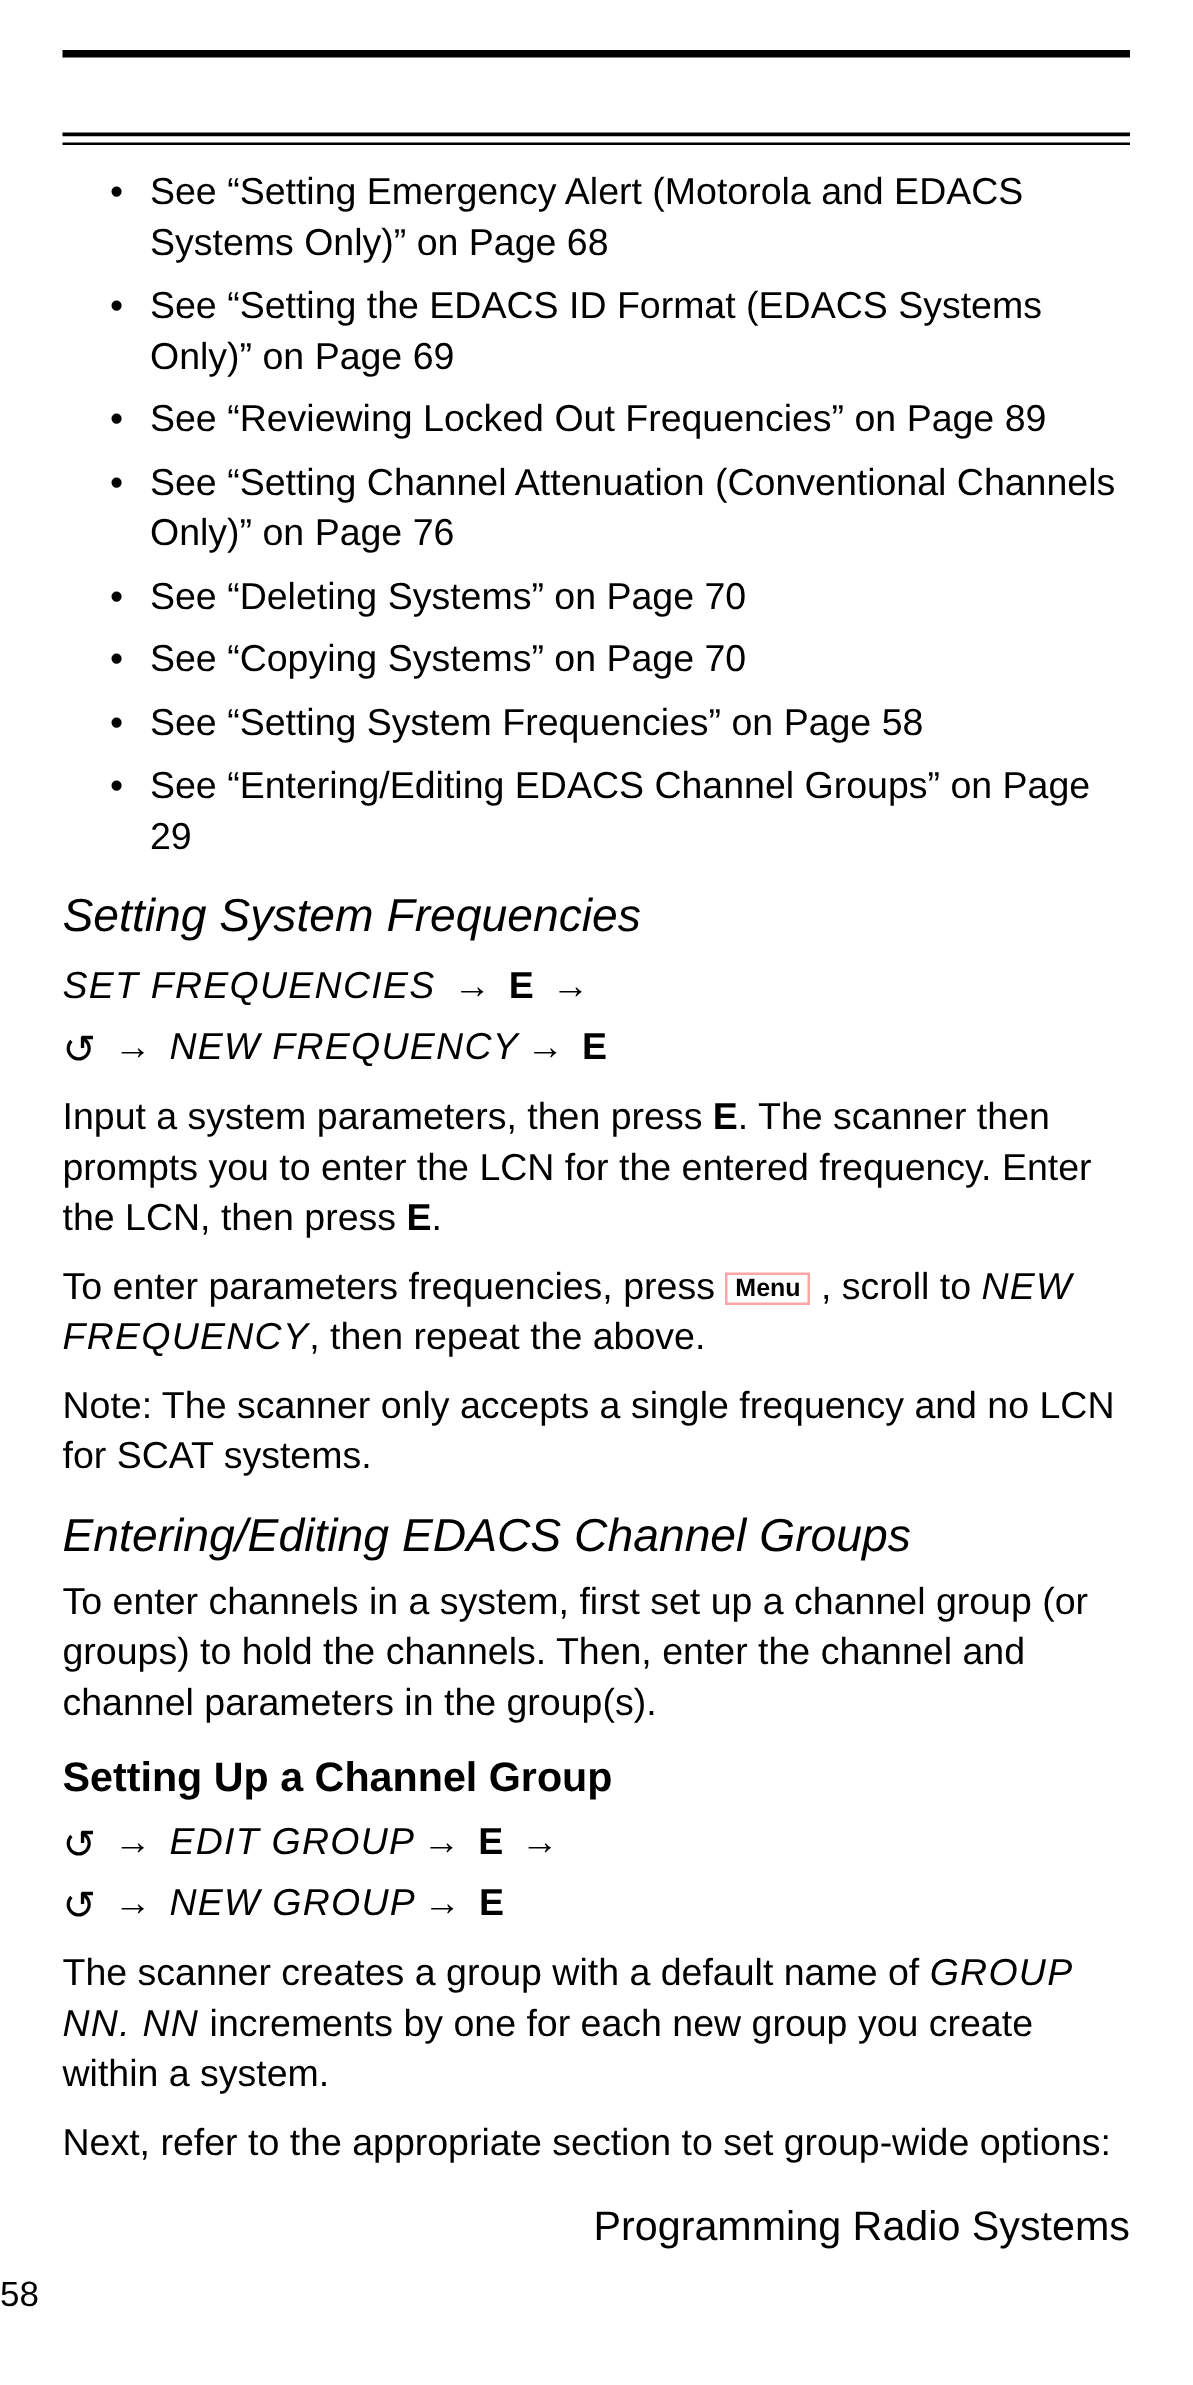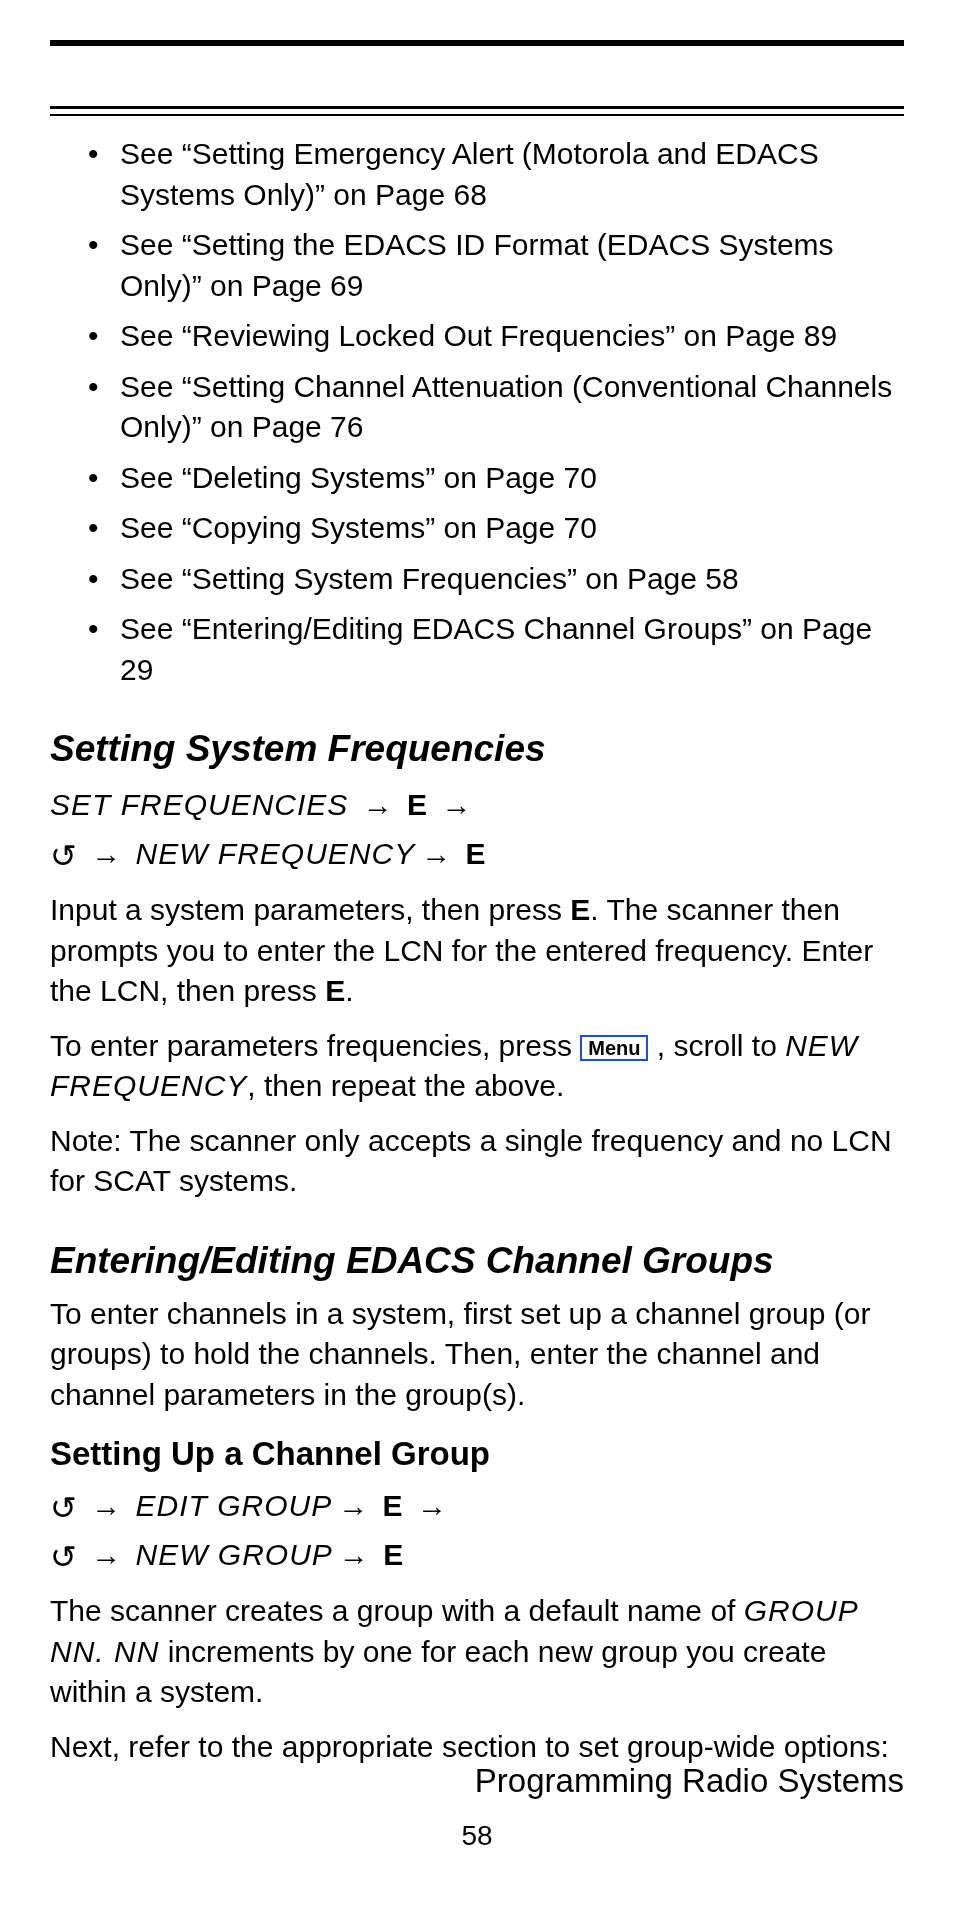--- a/index.html
+++ b/index.html
@@ -39,23 +39,23 @@
   ul.refs li::before {
     content: "•";
     position: absolute;
     left: 0;
     top: 0;
     font-size: 30px;
   }
   h2.section {
     font-family: Arial, Helvetica, sans-serif;
     font-size: 37px;
-    font-weight: bold;
+    font-weight: normal;
     font-style: italic;
-    margin-top: 38px;
+    margin-top: 22px;
     margin-bottom: 12px;
   }
   h3.sub {
     font-family: Arial, Helvetica, sans-serif;
     font-size: 33px;
     font-weight: bold;
     margin-top: 20px;
     margin-bottom: 10px;
   }
   .nav-line {
@@ -86,21 +86,21 @@
     line-height: 1;
   }
   p.body {
     font-size: 30px;
     line-height: 1.35;
     margin-top: 14px;
     margin-bottom: 10px;
   }
   .menu-box {
     display: inline-block;
-    border: 2px solid #1d4ed8;
+    border: 2px solid #fca5a5;
     font-size: 20px;
     font-weight: bold;
     padding: 1px 6px;
     line-height: 1;
     vertical-align: middle;
     font-family: Arial, Helvetica, sans-serif;
   }
   .footer-title {
     position: absolute;
     bottom: 108px;
@@ -108,21 +108,20 @@
     font-family: 'Trebuchet MS', 'Century Gothic', Arial, sans-serif;
     font-size: 33px;
     font-weight: normal;
     text-align: right;
   }
   .footer-page {
     position: absolute;
     bottom: 56px;
     left: 0;
     width: 100%;
-    text-align: center;
     font-size: 28px;
   }
 </style>
 </head>
 <body>
 
 <hr class="rule-thick">
 <hr class="rule-double">
 
 <ul class="refs">

